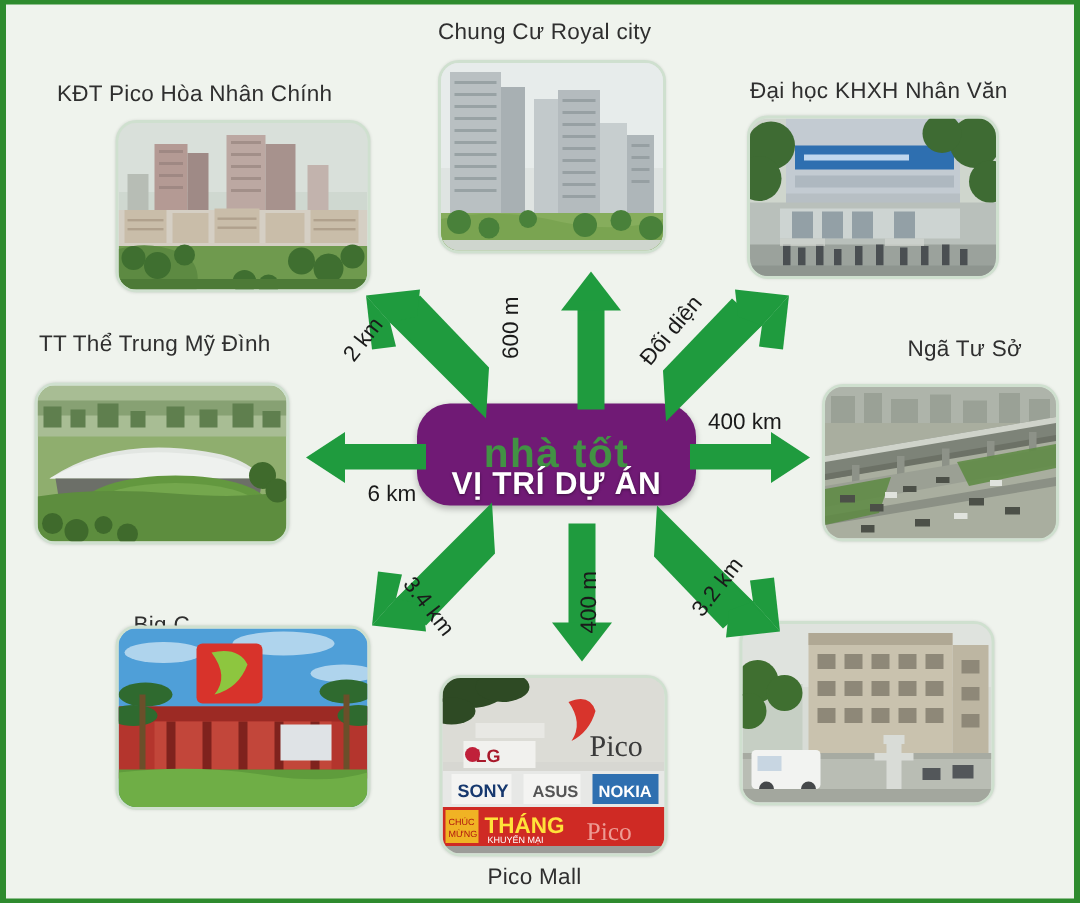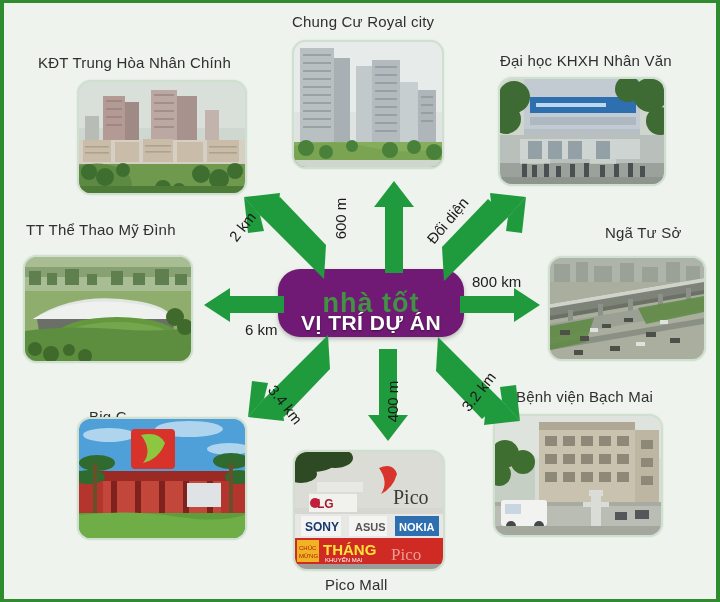--- a/index.html
+++ b/index.html
@@ -63,35 +63,34 @@
   .arrow svg{display:block;overflow:visible;}
   .dist{
     position:absolute;color:#1a1a1a;font-size:15px;white-space:nowrap;
   }
 </style>
 </head>
 <body>
 
 <div id="stage">
 
-  <div class="cap" style="left:34px;top:51px;">KĐT Trung Hòa Nhân Chính</div>
+  <div class="cap" style="left:34px;top:51px;">KĐT Pico Hòa Nhân Chính</div>
 
   <div class="cap" style="left:496px;top:49px;">Đại học KHXH Nhân Văn</div>
 
   <div class="cap" style="left:288px;top:10px;">Chung Cư Royal city</div>
 
-  <div class="cap" style="left:22px;top:218px;">TT Thể Thao Mỹ Đình</div>
+  <div class="cap" style="left:22px;top:218px;">TT Thể Trung Mỹ Đình</div>
 
   <div class="cap" style="left:557px;top:221px;margin-left:44px;">Ngã Tư Sở</div>
 
   <div class="cap" style="left:85px;top:405px;">Big C</div>
 
   <div class="cap" style="left:321px;top:573px;">Pico Mall</div>
 
-  <div class="cap" style="left:512px;top:385px;">Bệnh viện Bạch Mai</div>
 
   <div class="photo" style="left:73px;top:77px;width:166px;height:111px;">
     <svg viewBox="0 0 166 111" preserveAspectRatio="none">
       <rect width="166" height="111" fill="#cfd8d0"></rect>
       <rect width="166" height="46" fill="#d9e0da"></rect>
       <rect x="24" y="14" width="22" height="48" fill="#b49a94"></rect>
       <rect x="46" y="20" width="14" height="42" fill="#9f8a86"></rect>
       <rect x="72" y="8" width="26" height="56" fill="#bca8a2"></rect>
       <rect x="98" y="14" width="20" height="50" fill="#a7928d"></rect>
       <rect x="126" y="28" width="14" height="34" fill="#c2b3ad"></rect>
@@ -490,21 +489,21 @@
   <div class="dist" style="left:213px;top:318px;margin-left:28px;">6 km</div>
 
   <div class="arrow" style="left:456px;top:285px;width:80px;height:34px;">
     <svg viewBox="0 0 80 34">
       <g fill="#1f9b3e">
         <rect x="0" y="8" width="56" height="17"></rect>
         <polygon points="80,17 54,0 54,34"></polygon>
       </g>
     </svg>
   </div>
-  <div class="dist" style="left:468px;top:270px;">800 km</div>
+  <div class="dist" style="left:468px;top:270px;">400 km</div>
 
   <div class="arrow" style="left:236px;top:330px;width:90px;height:92px;">
     <svg viewBox="0 0 90 92">
       <g fill="#1f9b3e">
         <polygon points="88,2 72,18 24,66 44,84 90,36 88,2"></polygon>
         <polygon points="8,84 44,88 42,70 24,66"></polygon>
         <polygon points="8,84 12,48 28,50 24,66"></polygon>
         <polygon points="8,84 40,52 24,66"></polygon>
       </g>
     </svg>

